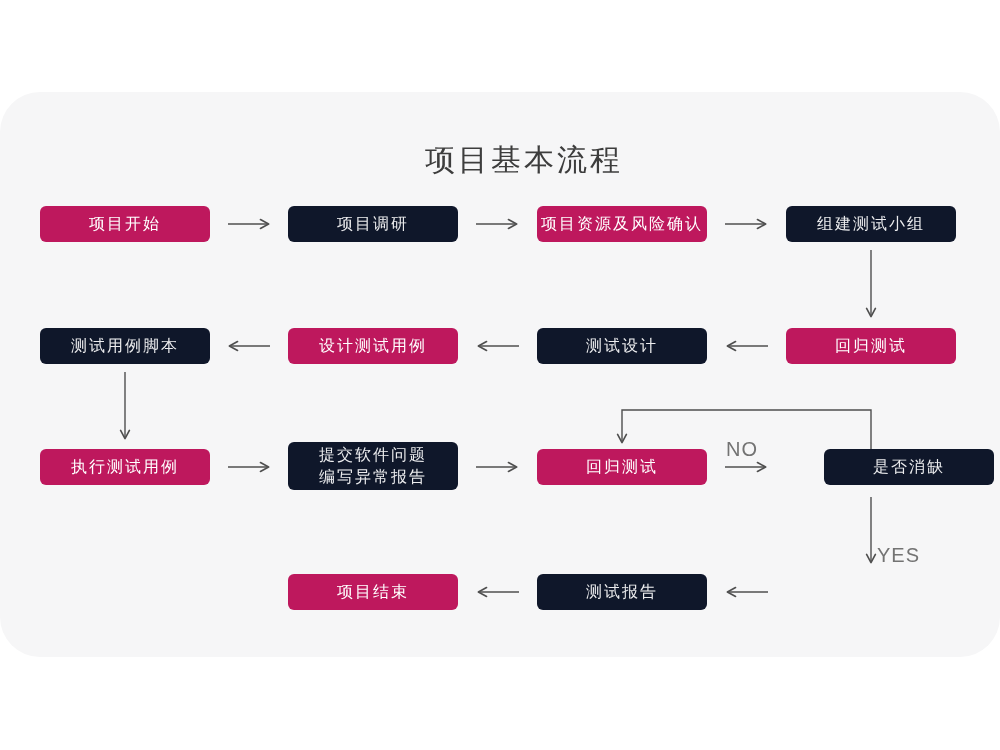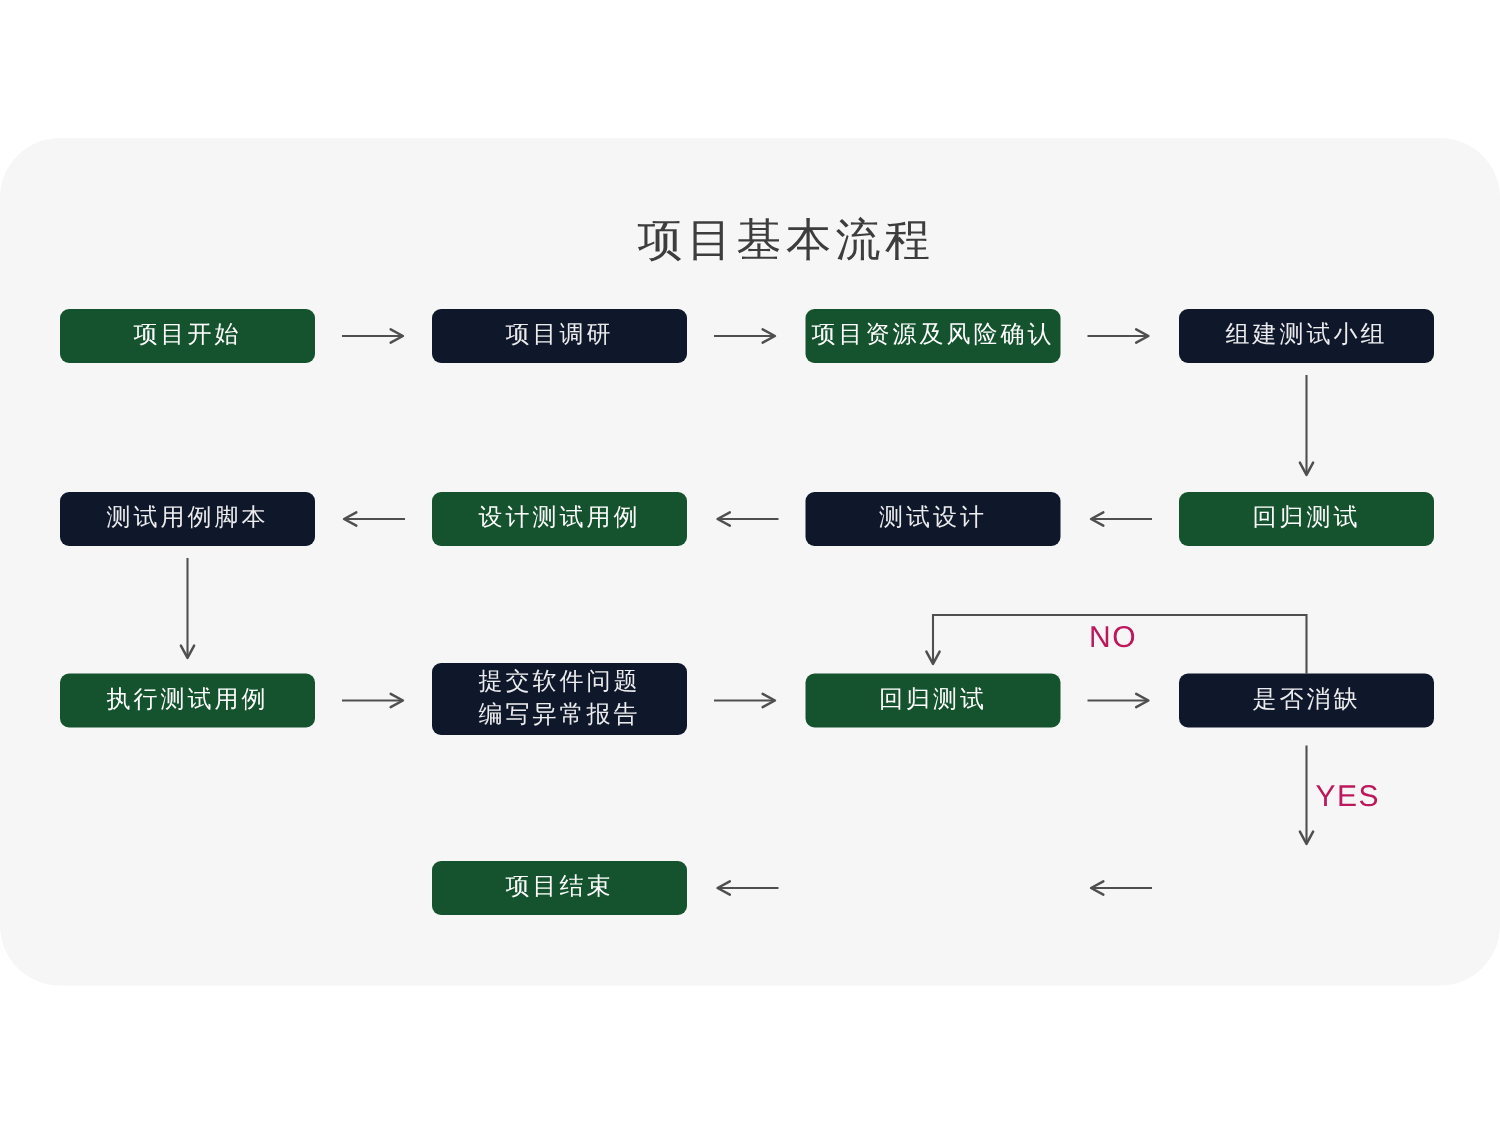--- a/index.html
+++ b/index.html
@@ -37,52 +37,53 @@
     border-radius: 6px;
     display: flex;
     align-items: center;
     justify-content: center;
     text-align: center;
     font-size: 16px;
     letter-spacing: 2px;
     line-height: 22px;
     white-space: pre-line;
   }
-  .node.purple { background: #14532d; color: #ffffff; }
+  .node.purple { background: #be185d; color: #ffffff; }
   .node.gray   { background: #0f172a; color: rgba(255,255,255,0.92); }
   .node.tall   { height: 48px; }
 
   
   .n1  { left: 40px;  top: 206px; }
   .n2  { left: 288px; top: 206px; }
   .n3  { left: 537px; top: 206px; }
   .n4  { left: 786px; top: 206px; }
   .n5  { left: 786px; top: 328px; }
   .n6  { left: 537px; top: 328px; }
   .n7  { left: 288px; top: 328px; }
   .n8  { left: 40px;  top: 328px; }
   .n9  { left: 40px;  top: 449px; }
   .n10 { left: 288px; top: 442px; }
   .n11 { left: 537px; top: 449px; }
-  .n12 { left: 786px; top: 449px; }
+  .n12 { left: 824px; top: 449px; }
   .n13 { left: 786px; top: 574px; }
   .n14 { left: 537px; top: 574px; }
   .n15 { left: 288px; top: 574px; }
 
   .connectors {
     position: absolute;
     left: 0; top: 0;
     width: 1000px; height: 750px;
     pointer-events: none;
   }
   .edge-label {
     position: absolute;
     font-size: 20px;
     letter-spacing: 1px;
-    color: #be185d;
+    color: #737373;
+    margin-top: 24px;
   }
   .edge-label.no  { left: 726px; top: 414px; }
   .edge-label.yes { left: 877px; top: 520px; }
 </style>
 </head>
 <body>
 
 <div class="stage">
 
   <div class="card"></div>
@@ -131,15 +132,16 @@
   <div class="node gray   n4">组建测试小组</div>
   <div class="node purple n5">回归测试</div>
   <div class="node gray   n6">测试设计</div>
   <div class="node purple n7">设计测试用例</div>
   <div class="node gray   n8">测试用例脚本</div>
   <div class="node purple n9">执行测试用例</div>
   <div class="node gray tall n10">提交软件问题
 编写异常报告</div>
   <div class="node purple n11">回归测试</div>
   <div class="node gray   n12">是否消缺</div>
+  <div class="node gray   n14">测试报告</div>
   <div class="node purple n15">项目结束</div>
 
 </div>
 
 </body></html>

